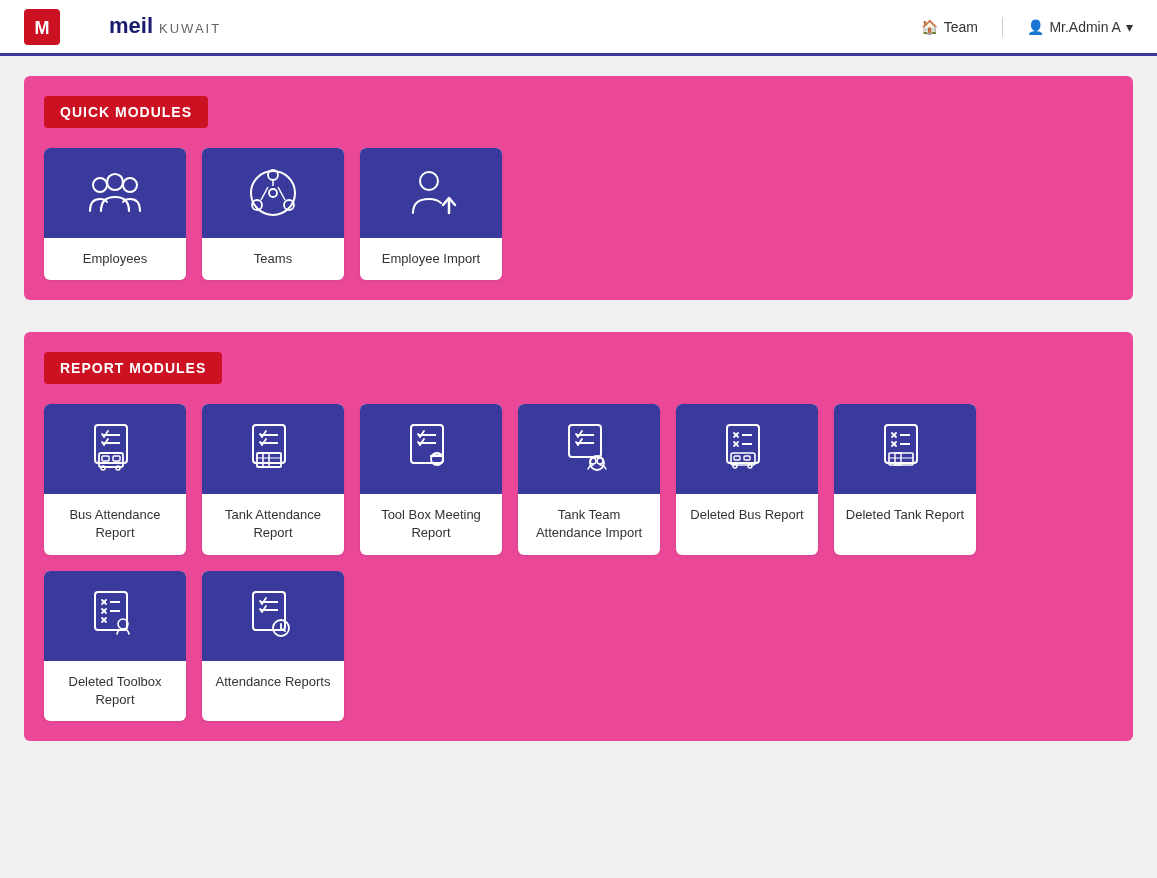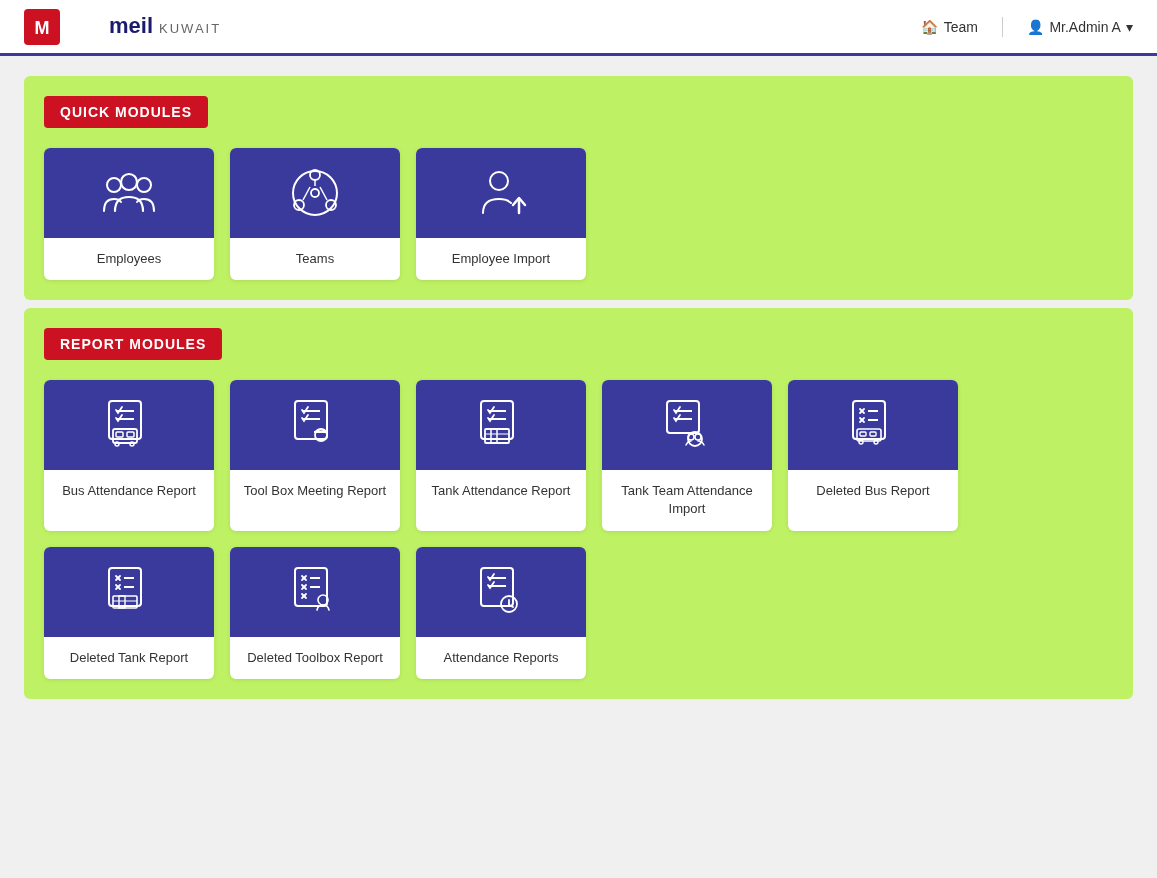--- a/index.html
+++ b/index.html
@@ -67,24 +67,24 @@
       background: #ccc;
     }
 
     
     .main-content {
       padding: 20px 24px;
     }
 
     
     .section {
-      background: #bef264;
+      background: #ec4899;
       border-radius: 6px;
       padding: 20px;
-      margin-bottom: 8px;
+      margin-bottom: 32px;
     }
     .section-header {
       margin-bottom: 20px;
     }
     .section-badge {
       display: inline-block;
       background: #cc1122;
       color: white;
       font-weight: bold;
       font-size: 14px;
@@ -93,21 +93,21 @@
       letter-spacing: 1px;
     }
 
     
     .module-grid {
       display: flex;
       flex-wrap: wrap;
       gap: 16px;
     }
     .module-card {
-      width: 170px;
+      width: 142px;
       background: #fff;
       border-radius: 6px;
       box-shadow: 0 1px 4px rgba(0,0,0,0.1);
       cursor: pointer;
       overflow: hidden;
       transition: box-shadow 0.2s;
       display: flex;
       flex-direction: column;
       align-items: center;
     }
@@ -260,45 +260,45 @@
       <div class="module-card">
         <div class="module-icon-area">
           <svg viewBox="0 0 60 60" fill="none" xmlns="http://www.w3.org/2000/svg">
 
             <rect x="10" y="6" width="32" height="38" rx="3" stroke="white" stroke-width="2"></rect>
             <line x1="17" y1="16" x2="35" y2="16" stroke="white" stroke-width="1.8"></line>
             <polyline points="17,15 19,18 23,12" stroke="white" stroke-width="1.8" fill="none" stroke-linecap="round"></polyline>
             <line x1="17" y1="24" x2="35" y2="24" stroke="white" stroke-width="1.8"></line>
             <polyline points="17,23 19,26 23,20" stroke="white" stroke-width="1.8" fill="none" stroke-linecap="round"></polyline>
 
-            <circle cx="36" cy="40" r="6" stroke="white" stroke-width="1.8"></circle>
-            <path d="M30 37 Q36 32 42 37" stroke="white" stroke-width="1.8" fill="none"></path>
-            <line x1="29" y1="37" x2="43" y2="37" stroke="white" stroke-width="1.8"></line>
-          </svg>
-        </div>
-        <div class="module-label">Tool Box Meeting Report</div>
+            <rect x="14" y="34" width="24" height="14" rx="1" stroke="white" stroke-width="1.8"></rect>
+            <rect x="20" y="34" width="6" height="14" stroke="white" stroke-width="1.5"></rect>
+            <line x1="14" y1="39" x2="38" y2="39" stroke="white" stroke-width="1.2"></line>
+            <line x1="14" y1="44" x2="38" y2="44" stroke="white" stroke-width="1.2"></line>
+          </svg>
+        </div>
+        <div class="module-label">Tank Attendance Report</div>
       </div>
 
       <div class="module-card">
         <div class="module-icon-area">
           <svg viewBox="0 0 60 60" fill="none" xmlns="http://www.w3.org/2000/svg">
 
             <rect x="10" y="6" width="32" height="38" rx="3" stroke="white" stroke-width="2"></rect>
             <line x1="17" y1="16" x2="35" y2="16" stroke="white" stroke-width="1.8"></line>
             <polyline points="17,15 19,18 23,12" stroke="white" stroke-width="1.8" fill="none" stroke-linecap="round"></polyline>
             <line x1="17" y1="24" x2="35" y2="24" stroke="white" stroke-width="1.8"></line>
             <polyline points="17,23 19,26 23,20" stroke="white" stroke-width="1.8" fill="none" stroke-linecap="round"></polyline>
 
-            <rect x="14" y="34" width="24" height="14" rx="1" stroke="white" stroke-width="1.8"></rect>
-            <rect x="20" y="34" width="6" height="14" stroke="white" stroke-width="1.5"></rect>
-            <line x1="14" y1="39" x2="38" y2="39" stroke="white" stroke-width="1.2"></line>
-            <line x1="14" y1="44" x2="38" y2="44" stroke="white" stroke-width="1.2"></line>
-          </svg>
-        </div>
-        <div class="module-label">Tank Attendance Report</div>
+            <circle cx="36" cy="40" r="6" stroke="white" stroke-width="1.8"></circle>
+            <path d="M30 37 Q36 32 42 37" stroke="white" stroke-width="1.8" fill="none"></path>
+            <line x1="29" y1="37" x2="43" y2="37" stroke="white" stroke-width="1.8"></line>
+          </svg>
+        </div>
+        <div class="module-label">Tool Box Meeting Report</div>
       </div>
 
       <div class="module-card">
         <div class="module-icon-area">
           <svg viewBox="0 0 60 60" fill="none" xmlns="http://www.w3.org/2000/svg">
 
             <rect x="10" y="6" width="32" height="32" rx="3" stroke="white" stroke-width="2"></rect>
             <line x1="17" y1="16" x2="35" y2="16" stroke="white" stroke-width="1.8"></line>
             <polyline points="17,15 19,18 23,12" stroke="white" stroke-width="1.8" fill="none" stroke-linecap="round"></polyline>
             <line x1="17" y1="24" x2="35" y2="24" stroke="white" stroke-width="1.8"></line>

